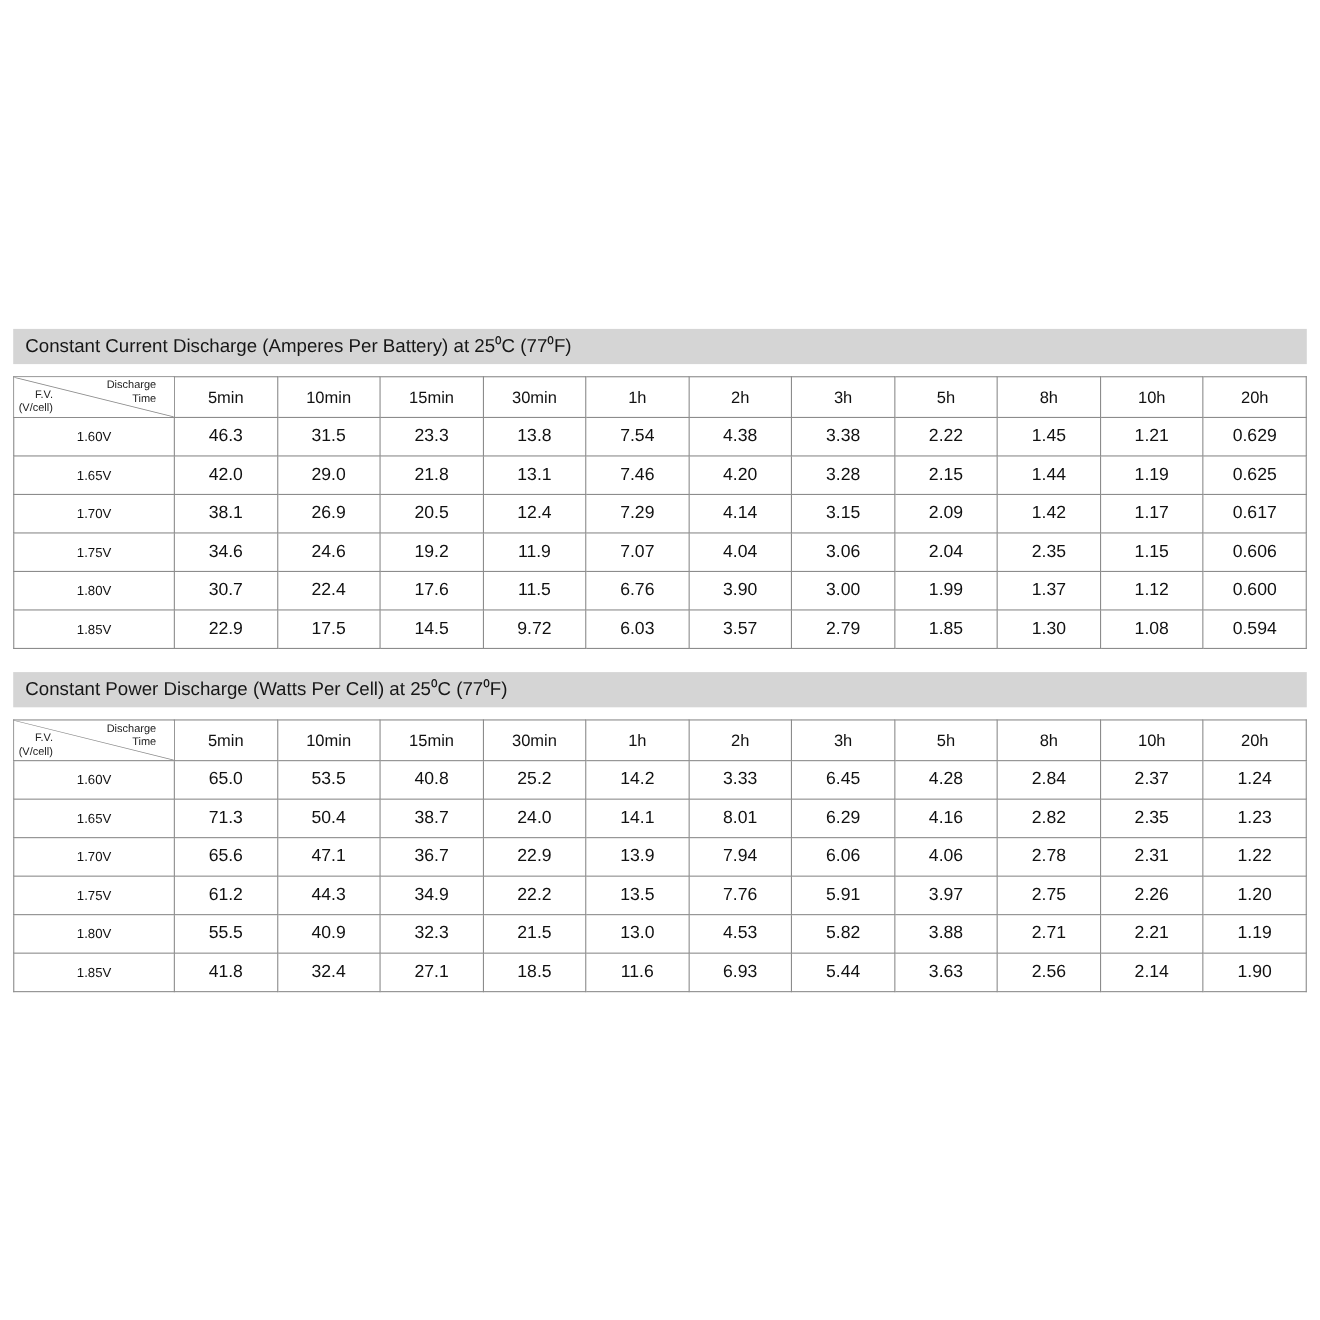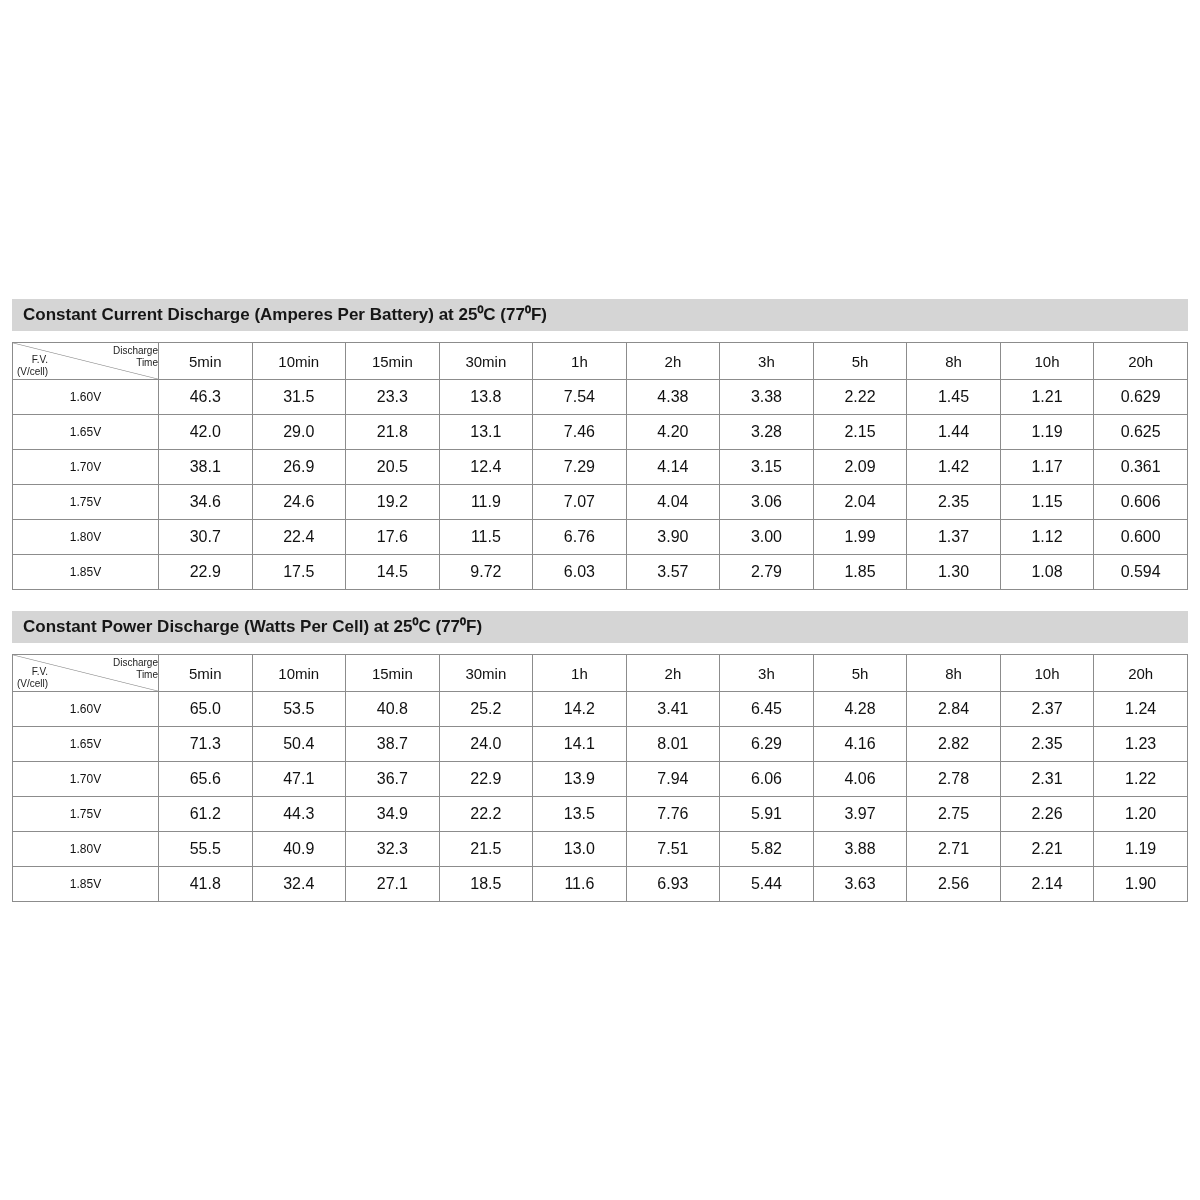--- a/index.html
+++ b/index.html
@@ -19,21 +19,21 @@
     position: absolute;
     left: 12px;
     top: 299px;
     width: 1176px;
   }
   .title-bar {
     background: #d5d5d5;
     height: 32px;
     line-height: 32px;
     padding-left: 11px;
-    font-weight: bold;
+    font-weight: normal;
     font-size: 17px;
     color: #161616;
     margin-bottom: 11px;
     box-sizing: border-box;
   }
   table.spec {
     border-collapse: collapse;
     width: 100%;
     table-layout: fixed;
     margin-bottom: 21px;
@@ -68,21 +68,21 @@
   th.corner svg {
     position: absolute;
     left: 0; top: 0;
     width: 100%;
     height: 100%;
     display: block;
   }
   th.corner .corner-tr {
     position: absolute;
     top: 2px;
-    right: 0;
+    right: 16px;
     font-size: 10px;
     line-height: 1.15;
     text-align: right;
     white-space: pre-line;
     color: #222222;
   }
   th.corner .corner-bl {
     position: absolute;
     bottom: 2px;
     left: 4px;
@@ -175,21 +175,21 @@
             <td>38.1</td>
             <td>26.9</td>
             <td>20.5</td>
             <td>12.4</td>
             <td>7.29</td>
             <td>4.14</td>
             <td>3.15</td>
             <td>2.09</td>
             <td>1.42</td>
             <td>1.17</td>
-            <td>0.361</td>
+            <td>0.617</td>
           </tr>
           <tr>
             <td class="rowlabel">1.75V</td>
             <td>34.6</td>
             <td>24.6</td>
             <td>19.2</td>
             <td>11.9</td>
             <td>7.07</td>
             <td>4.04</td>
             <td>3.06</td>
@@ -274,21 +274,21 @@
           </tr>
         </thead>
         <tbody>
           <tr>
             <td class="rowlabel">1.60V</td>
             <td>65.0</td>
             <td>53.5</td>
             <td>40.8</td>
             <td>25.2</td>
             <td>14.2</td>
-            <td>3.41</td>
+            <td>3.33</td>
             <td>6.45</td>
             <td>4.28</td>
             <td>2.84</td>
             <td>2.37</td>
             <td>1.24</td>
           </tr>
           <tr>
             <td class="rowlabel">1.65V</td>
             <td>71.3</td>
             <td>50.4</td>
@@ -330,21 +330,21 @@
             <td>2.26</td>
             <td>1.20</td>
           </tr>
           <tr>
             <td class="rowlabel">1.80V</td>
             <td>55.5</td>
             <td>40.9</td>
             <td>32.3</td>
             <td>21.5</td>
             <td>13.0</td>
-            <td>7.51</td>
+            <td>4.53</td>
             <td>5.82</td>
             <td>3.88</td>
             <td>2.71</td>
             <td>2.21</td>
             <td>1.19</td>
           </tr>
           <tr>
             <td class="rowlabel">1.85V</td>
             <td>41.8</td>
             <td>32.4</td>

